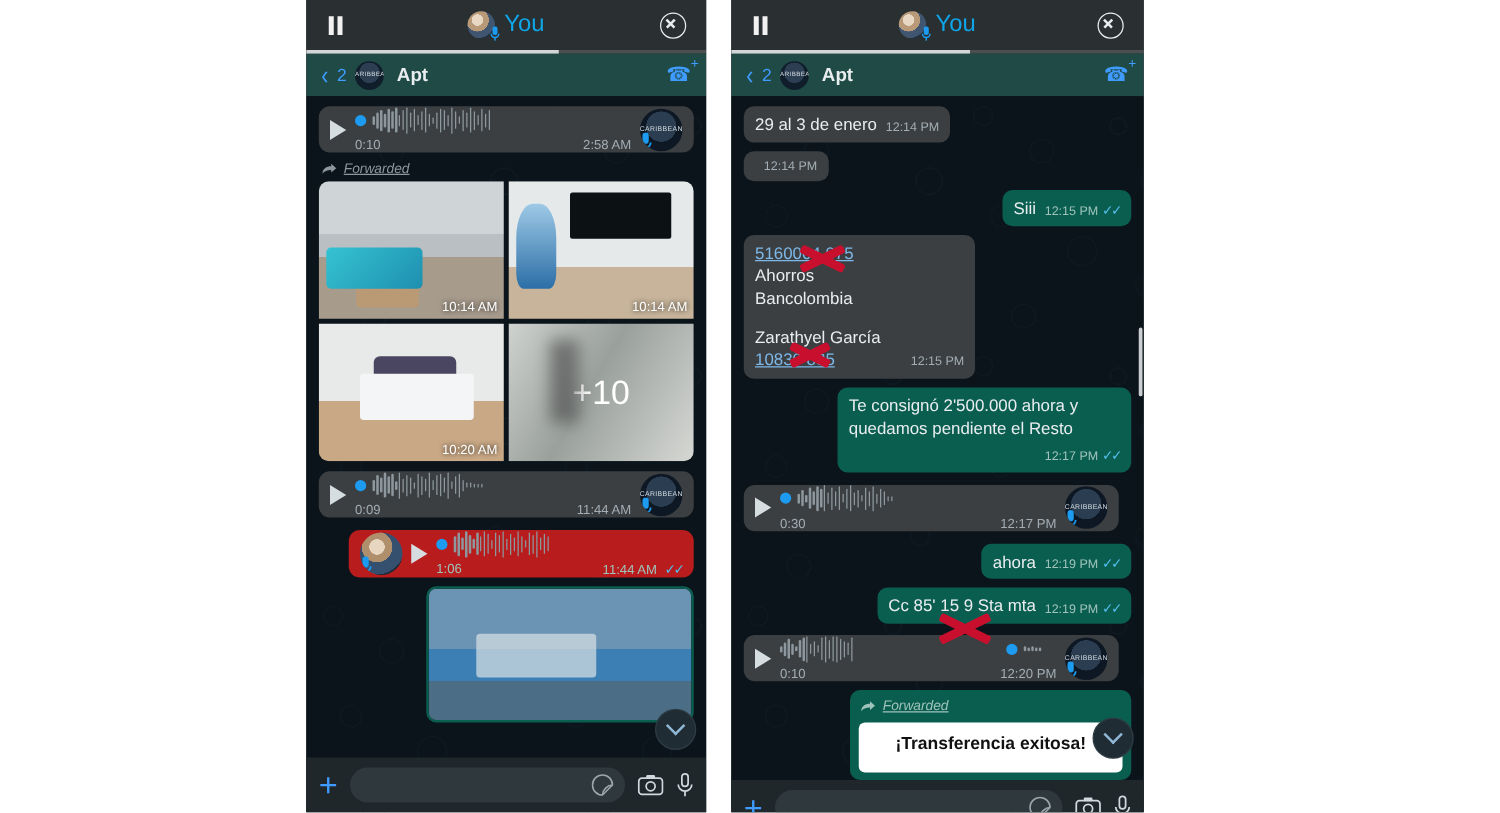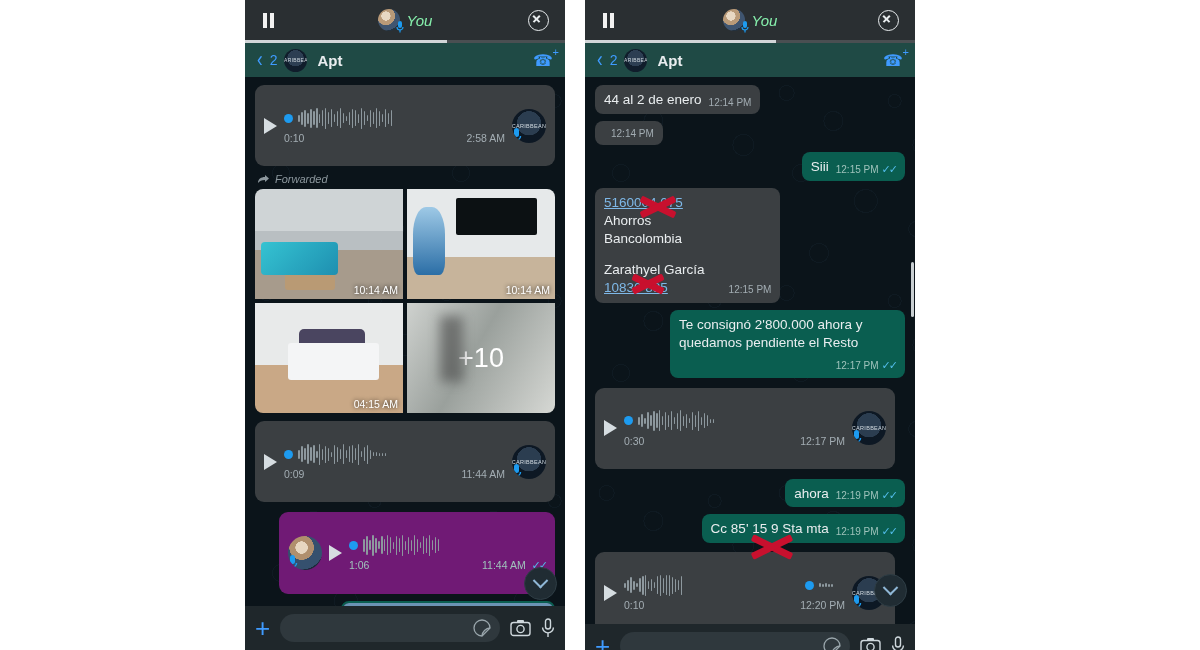--- a/index.html
+++ b/index.html
@@ -11,21 +11,21 @@
   #phone-right{left:585px;width:330px;}
 
   
   .recbar{position:relative;height:40px;background:#2a2f32;display:flex;align-items:center;}
   .recbar .pause{margin-left:18px;display:flex;gap:3px;}
   .recbar .pause i{display:block;width:4px;height:15px;background:#f2f2f2;}
   .recbar .who{position:absolute;left:0;right:0;display:flex;align-items:center;justify-content:center;gap:7px;pointer-events:none;}
   .rec-av{position:relative;width:22px;height:22px;border-radius:50%;
     background:radial-gradient(circle at 36% 32%,#e8d8c3 0 22%,#b99a78 23% 44%,#3f5570 45% 70%,#22313f 71% 100%);}
   .rec-av .mic{position:absolute;right:-4px;bottom:-2px;width:8px;height:12px;}
-  .who .label{color:#86efac;font-size:15px;font-style:italic;}
+  .who .label{color:#0ea5e9;font-size:19px;}
   .recbar .close{margin-left:auto;margin-right:16px;width:19px;height:19px;border:1.6px solid #e9edef;border-radius:50%;position:relative;}
   .recbar .close:before,.recbar .close:after{content:"";position:absolute;left:3.4px;top:7.6px;width:9px;height:1.6px;background:#e9edef;}
   .recbar .close:before{transform:rotate(45deg);}
   .recbar .close:after{transform:rotate(-45deg);}
   .progress{height:3px;background:#4a4f52;}
   .progress i{display:block;height:100%;background:#d2d6d8;}
 
   
   .chead{height:34px;background:#1f4a45;display:flex;align-items:center;padding:0 12px;gap:7px;}
   .back{color:#3f9bff;font-size:17px;line-height:1;transform:scaleY(1.25);}
@@ -59,38 +59,38 @@
   .bub{max-width:84%;border-radius:8px;padding:6px 9px 5px;position:relative;font-size:13.5px;color:#e9edef;line-height:1.33;}
   .bub.in{background:#3b3f42;}
   .bub.out{background:#0a5e50;}
   .meta{font-size:10px;color:#a3adb3;margin-left:7px;white-space:nowrap;}
   .bub.out .meta{color:#9fc3bb;}
   .ticks{color:#53bdeb;font-size:11px;margin-left:3px;letter-spacing:-2px;}
   .inline{display:flex;align-items:flex-end;flex-wrap:wrap;}
   .tail-meta{display:inline-flex;align-items:center;float:right;margin:6px 0 0 10px;}
 
   
-  .voice{display:flex;align-items:center;gap:7px;border-radius:9px;padding:22px 9px;}
+  .voice{display:flex;align-items:center;gap:7px;border-radius:9px;padding:0 9px;}
   .voice.in{background:#3b3f42;}
-  .voice.out{background:#701a75;}
+  .voice.out{background:#b91c1c;}
   .play{width:0;height:0;border-left:13px solid #d6dde1;border-top:8px solid transparent;border-bottom:8px solid transparent;flex:none;}
   .wave{flex:1;display:flex;align-items:center;gap:1.4px;height:22px;}
   .wave b{display:block;width:1.6px;background:#8d989e;border-radius:1px;}
   .dot{width:9px;height:9px;border-radius:50%;background:#1d9bf0;flex:none;}
   .vmeta{display:flex;justify-content:space-between;font-size:10.5px;color:#a3adb3;margin-top:3px;}
   .vcol{flex:1;display:flex;flex-direction:column;}
   .vav{position:relative;width:34px;height:34px;border-radius:50%;flex:none;
     background:radial-gradient(circle at 50% 42%,#2b3d50 0 46%,#0d1824 47% 100%);
     display:flex;align-items:center;justify-content:center;overflow:hidden;}
   .vav span{font-size:5.5px;color:#d3dbe1;letter-spacing:.3px;}
   .vav .mic{position:absolute;left:-1px;bottom:-1px;width:11px;height:16px;}
   .vav.person{background:radial-gradient(circle at 40% 34%,#e7d6c0 0 20%,#b08f6d 21% 40%,#35506e 41% 72%,#1b2a38 73% 100%);}
 
   
-  .forward{display:flex;align-items:center;gap:5px;font-size:11px;color:#8d989e;font-style:italic;margin:2px 0 4px 2px;}
+  .forward{display:flex;align-items:center;gap:5px;font-size:11px;color:#8d989e;font-style:italic;margin:2px 0 4px 2px;text-decoration:underline;}
   .grid{display:grid;grid-template-columns:1fr 1fr;gap:4px;border-radius:8px;overflow:hidden;}
   .ph{position:relative;height:110px;overflow:hidden;}
   .ph .ts{position:absolute;right:5px;bottom:3px;font-size:10.5px;color:#fff;text-shadow:0 0 4px rgba(0,0,0,.9);}
   .ph .more{position:absolute;inset:0;display:flex;align-items:center;justify-content:center;color:#fff;font-size:27px;}
   .p-living{background:
       linear-gradient(#cfd4d6 0 38%,#b9bfc2 38% 55%,#a79b8c 55% 100%);}
   .p-living:after{content:"";position:absolute;left:4%;top:48%;width:52%;height:30%;
       background:linear-gradient(135deg,#35c3d2,#1e8fb0);border-radius:4px;}
   .p-living:before{content:"";position:absolute;left:20%;top:72%;width:34%;height:20%;background:#b99a74;border-radius:3px;}
   .p-tv{background:linear-gradient(#e6e9ea 0 62%,#c7b49b 62% 100%);}
@@ -236,21 +236,21 @@
             <span>Forwarded</span>
           </div>
           <div class="grid">
             <div class="ph p-living">
               <span class="ts">10:14 AM</span>
             </div>
             <div class="ph p-tv">
               <span class="ts">10:14 AM</span>
             </div>
             <div class="ph p-bed">
-              <span class="ts">04:15 AM</span>
+              <span class="ts">10:20 AM</span>
             </div>
             <div class="ph p-blur">
               <span class="more">+10</span>
             </div>
           </div>
         </div>
 
         <div class="row" style="margin-top:8px">
           <div class="voice in" style="width:100%">
             <div class="play"></div>
@@ -425,21 +425,21 @@
       </span>
       <span class="title">Apt</span>
       <span class="callico">☎<span class="plus">+</span></span>
     </div>
 
     <div class="chat">
       <div class="chat-inner">
 
         <div class="row">
           <div class="bub in inline">
-            <span>44 al 2 de enero</span>
+            <span>29 al 3 de enero</span>
             <span class="meta">12:14 PM</span>
           </div>
         </div>
 
         <div class="row">
           <div class="bub in inline">
             <span class="meta">12:14 PM</span>
           </div>
         </div>
 
@@ -460,21 +460,21 @@
             <div>Zarathyel García</div>
             <div class="acct" style="display:inline-block">10830   885</div>
             <span class="meta" style="float:right;margin-top:4px">12:15 PM</span>
             <span class="xmark" style="left:44px;top:4px;width:38px;height:30px"></span>
             <span class="xmark" style="left:36px;top:82px;width:34px;height:28px"></span>
           </div>
         </div>
 
         <div class="row out">
           <div class="bub out" style="max-width:70%">
-            <span>Te consignó 2'800.000 ahora y quedamos pendiente el Resto</span>
+            <span>Te consignó 2'500.000 ahora y quedamos pendiente el Resto</span>
             <span class="tail-meta">
               <span class="meta">12:17 PM</span>
               <span class="ticks">✓✓</span>
             </span>
           </div>
         </div>
 
         <div class="row" style="margin-top:10px">
           <div class="voice in" style="width:91%">
             <div class="play"></div>

